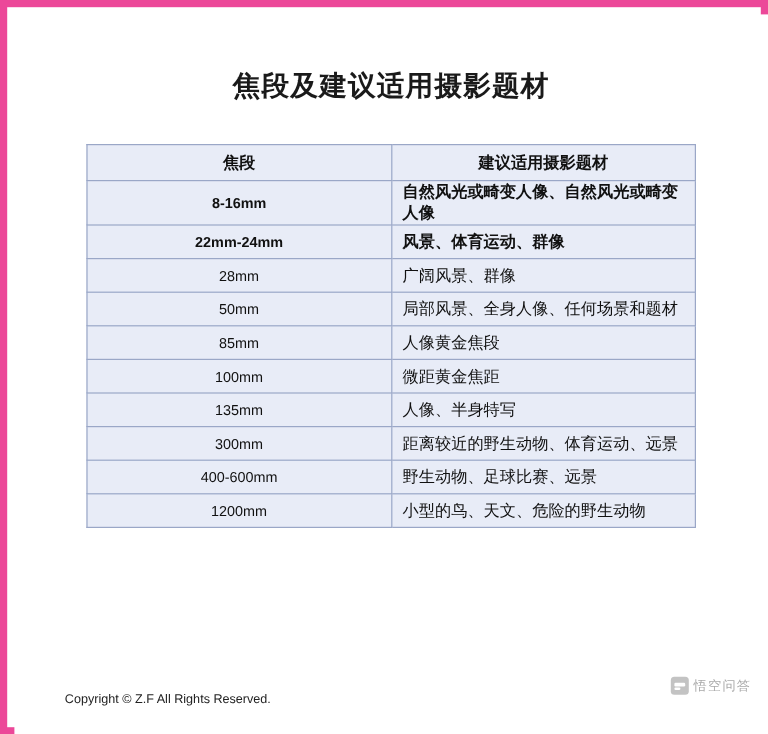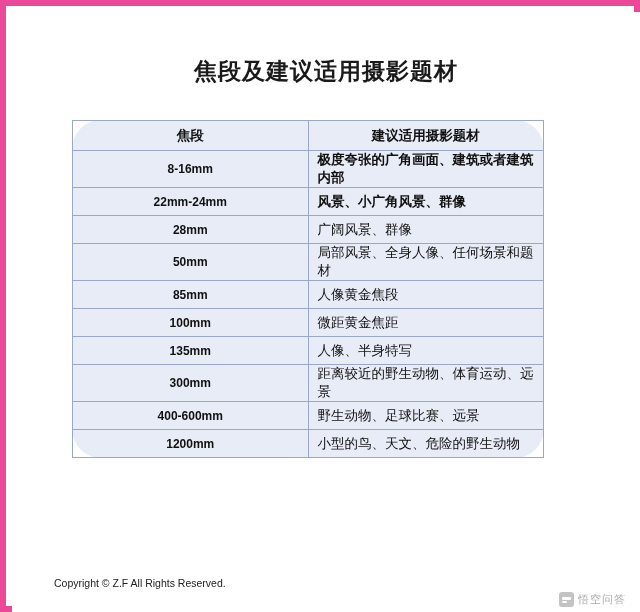--- a/index.html
+++ b/index.html
@@ -44,24 +44,23 @@
     letter-spacing: 1px;
   }
   .table-wrap {
     position: absolute;
     left: 60px;
     top: 108px;
     width: 508px;
   }
   table {
     border-collapse: collapse;
-    width: 472px;
+    width: 508px;
     table-layout: fixed;
     background: #e8ecf7;
-    border-radius: 29px;
   }
   table td, table th {
     border: 1px solid #9aa7c7;
     height: 28px;
     font-size: 13px;
     color: #111111;
     padding: 0 6px;
     box-sizing: border-box;
   }
   thead th {
@@ -76,38 +75,38 @@
     font-weight: bold;
     font-size: 12px;
   }
   td.subject {
     text-align: left;
     font-weight: bold;
     font-size: 13.5px;
     padding-left: 9px;
   }
   tbody tr.light td.focal {
-    font-weight: bold;
+    font-weight: normal;
     margin-top: 44px;
   }
   tbody tr.light td.subject {
     font-weight: normal;
     margin-top: 28px;
   }
   .copyright {
     position: absolute;
     left: 42px;
     top: 565px;
     font-size: 10.5px;
     color: #222222;
   }
   .watermark {
     position: absolute;
     right: 14px;
-    top: 580px;
+    top: 552px;
     display: flex;
     align-items: center;
     gap: 4px;
     opacity: 0.85;
   }
   .wm-logo {
     width: 15px;
     height: 15px;
     border-radius: 3px;
     background: #b9b9b9;
@@ -151,25 +150,25 @@
       <table>
         <thead>
           <tr>
             <th class="focal">焦段</th>
             <th>建议适用摄影题材</th>
           </tr>
         </thead>
         <tbody>
           <tr>
             <td class="focal">8-16mm</td>
-            <td class="subject">极度夸张的广角画面、建筑或者建筑内部</td>
+            <td class="subject">自然风光或畸变人像、自然风光或畸变人像</td>
           </tr>
           <tr>
             <td class="focal">22mm-24mm</td>
-            <td class="subject">风景、小广角风景、群像</td>
+            <td class="subject">风景、体育运动、群像</td>
           </tr>
           <tr class="light">
             <td class="focal">28mm</td>
             <td class="subject">广阔风景、群像</td>
           </tr>
           <tr class="light">
             <td class="focal">50mm</td>
             <td class="subject">局部风景、全身人像、任何场景和题材</td>
           </tr>
           <tr class="light">

